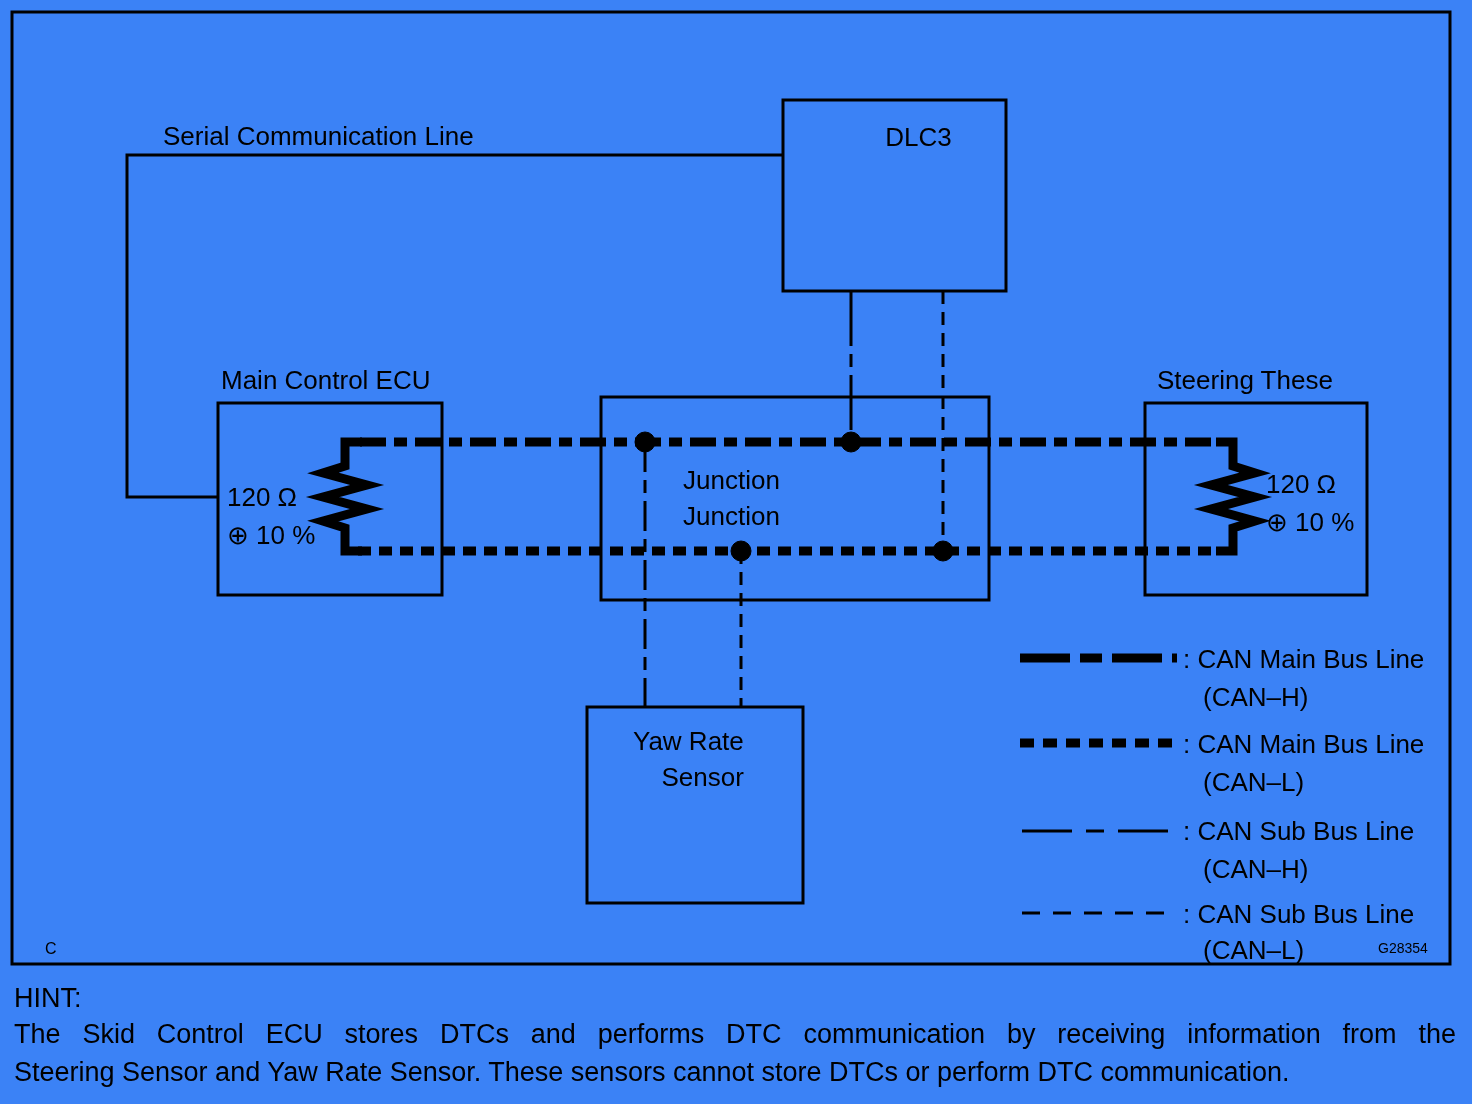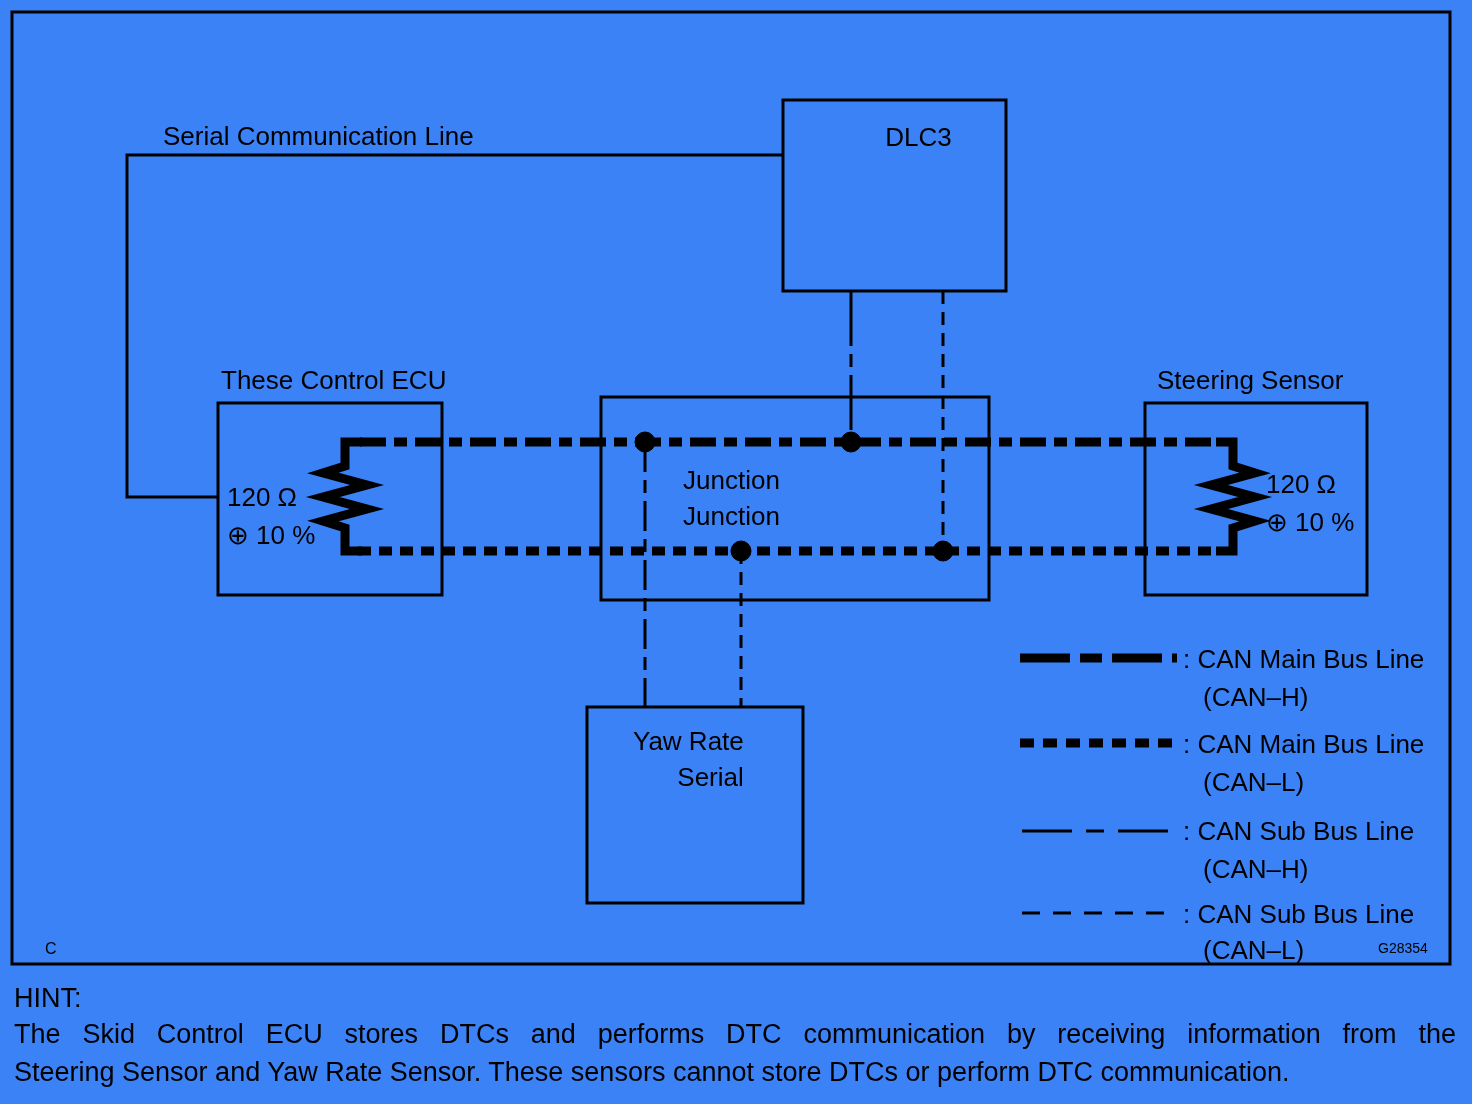--- a/index.html
+++ b/index.html
@@ -81,32 +81,32 @@
       <path d="M1020 743 H1177" stroke-width="9" stroke-dasharray="14,9"></path>
       <path d="M1022 831 H1177" stroke-width="3" stroke-dasharray="50,14,18,14"></path>
       <path d="M1022 913 H1177" stroke-width="3" stroke-dasharray="18,13"></path>
     </g>
   </svg>
 
   <div class="lbl" style="left:163px; top:121px;">Serial Communication Line</div>
 
   <div class="lbl center" style="left:783px; top:122px; width:223px;padding-left:24px;">DLC3</div>
 
-  <div class="lbl" style="left:221px; top:365px;">These Control ECU</div>
+  <div class="lbl" style="left:221px; top:365px;">Main Control ECU</div>
 
-  <div class="lbl" style="left:1157px; top:365px;">Steering Sensor</div>
+  <div class="lbl" style="left:1157px; top:365px;">Steering These</div>
 
   <div class="lbl lbl2" style="left:683px; top:462px;">
     <div>Junction</div>
     <div>Junction</div>
   </div>
 
   <div class="lbl lbl2" style="left:633px; top:723px;">
     <div>Yaw Rate</div>
-    <div>Serial</div>
+    <div>Sensor</div>
   </div>
 
   <div class="lbl res-lbl" style="left:227px; top:478px;">
     <div>120 Ω</div>
     <div>⊕ 10 %</div>
   </div>
 
   <div class="lbl res-lbl" style="left:1266px; top:465px;">
     <div>120 Ω</div>
     <div>⊕ 10 %</div>

